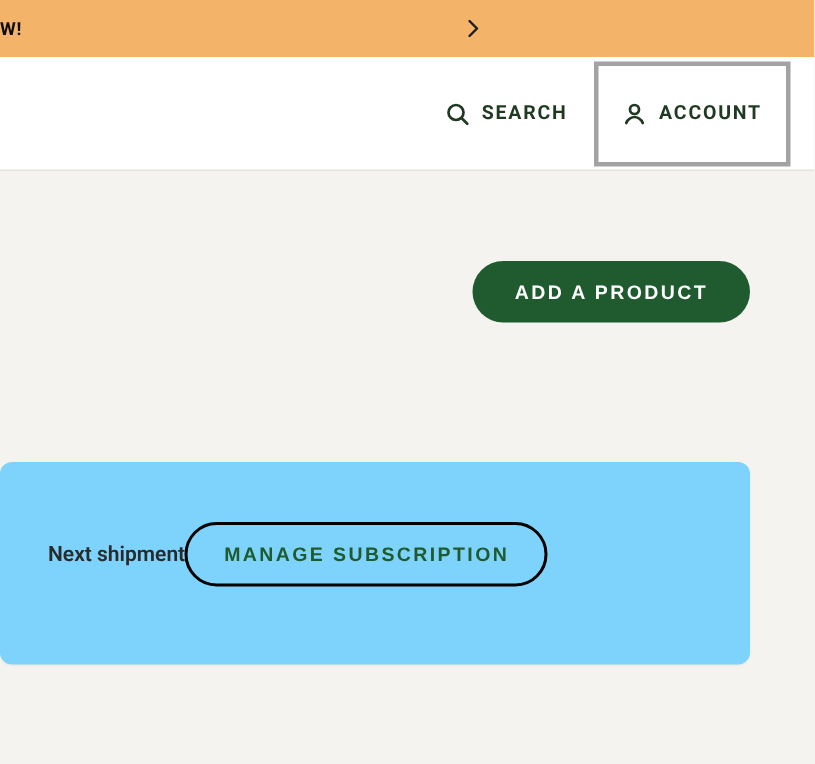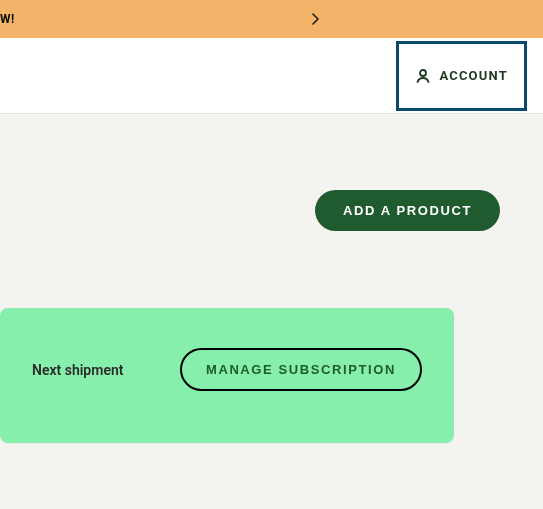--- a/index.html
+++ b/index.html
@@ -58,57 +58,56 @@
     padding: 10px 12px;
     font-size: 13px;
     font-weight: 700;
     letter-spacing: 1.2px;
     color: #1f3a21;
     cursor: pointer;
     text-transform: uppercase;
   }
   .hdr-btn svg { display: block; }
   .account-highlight {
-    border: 3px solid #0c4a6e;
+    border: 3px solid #a3a3a3;
     padding: 24px 16px;
   }
 
   .content {
     padding: 0;
     position: relative;
     height: calc(509px - 38px - 76px);
   }
 
   .add-product-btn {
     position: absolute;
-    top: 76px;
+    top: 60px;
     right: 43px;
     background: #1f5b2f;
     color: #ffffff;
     border: none;
     border-radius: 999px;
     padding: 13px 28px;
     font-size: 13px;
     font-weight: 700;
     letter-spacing: 1.6px;
     cursor: pointer;
   }
 
   .card {
     position: absolute;
     top: 194px;
     left: 0;
-    width: 454px;
-    background: #86efac;
+    width: 500px;
+    background: #7dd3fc;
     border-radius: 8px;
     box-shadow: 0 1px 2px rgba(0,0,0,0.04);
     padding: 40px 32px 52px 32px;
     display: flex;
     align-items: center;
-    justify-content: space-between;
   }
   .shipment-block { display: flex; flex-direction: column; gap: 6px; }
   .shipment-label {
     font-size: 14px;
     font-weight: 600;
     color: #2a2a2a;
   }
   .shipment-date {
     font-size: 22px;
     font-weight: 800;
@@ -135,20 +134,29 @@
 <div class="banner">
   <span class="banner-text-partial">W!</span>
   <span class="banner-chevron">
     <svg width="10" height="12" viewBox="0 0 10 12" fill="none">
       <path d="M3 1 L8 6 L3 11" stroke="#1c1c1c" stroke-width="1.6" stroke-linecap="round" stroke-linejoin="round"></path>
     </svg>
   </span>
 </div>
 
 <div class="header">
+  <div class="hdr-btn">
+    <span>
+      <svg width="16" height="16" viewBox="0 0 16 16" fill="none">
+        <circle cx="7" cy="7" r="5" stroke="#1f3a21" stroke-width="1.8"></circle>
+        <line x1="11" y1="11" x2="14.5" y2="14.5" stroke="#1f3a21" stroke-width="1.8" stroke-linecap="round"></line>
+      </svg>
+    </span>
+    <span>SEARCH</span>
+  </div>
   <div class="hdr-btn account-highlight">
     <span>
       <svg width="16" height="16" viewBox="0 0 16 16" fill="none">
         <circle cx="8" cy="5" r="3" stroke="#1f3a21" stroke-width="1.8"></circle>
         <path d="M2.5 14c1-3 4-4 5.5-4s4.5 1 5.5 4" stroke="#1f3a21" stroke-width="1.8" stroke-linecap="round"></path>
       </svg>
     </span>
     <span>ACCOUNT</span>
   </div>
 </div>

